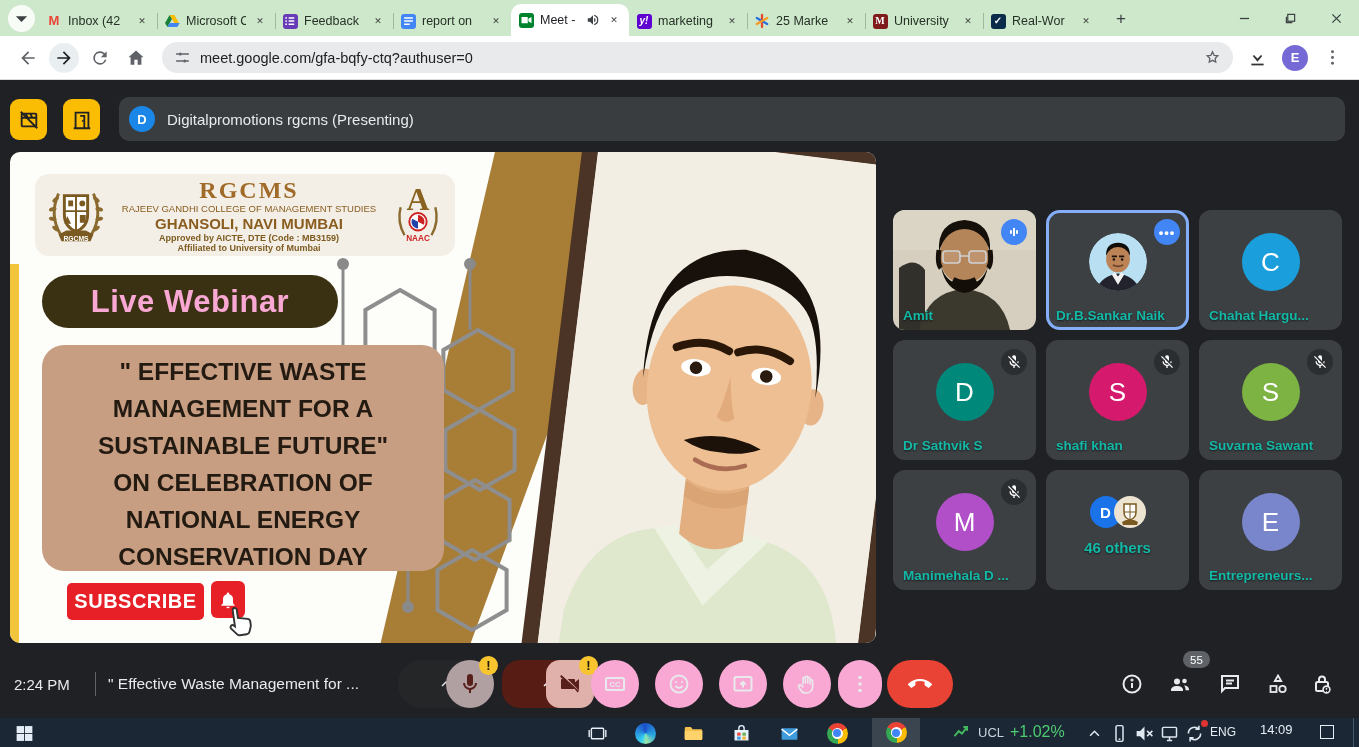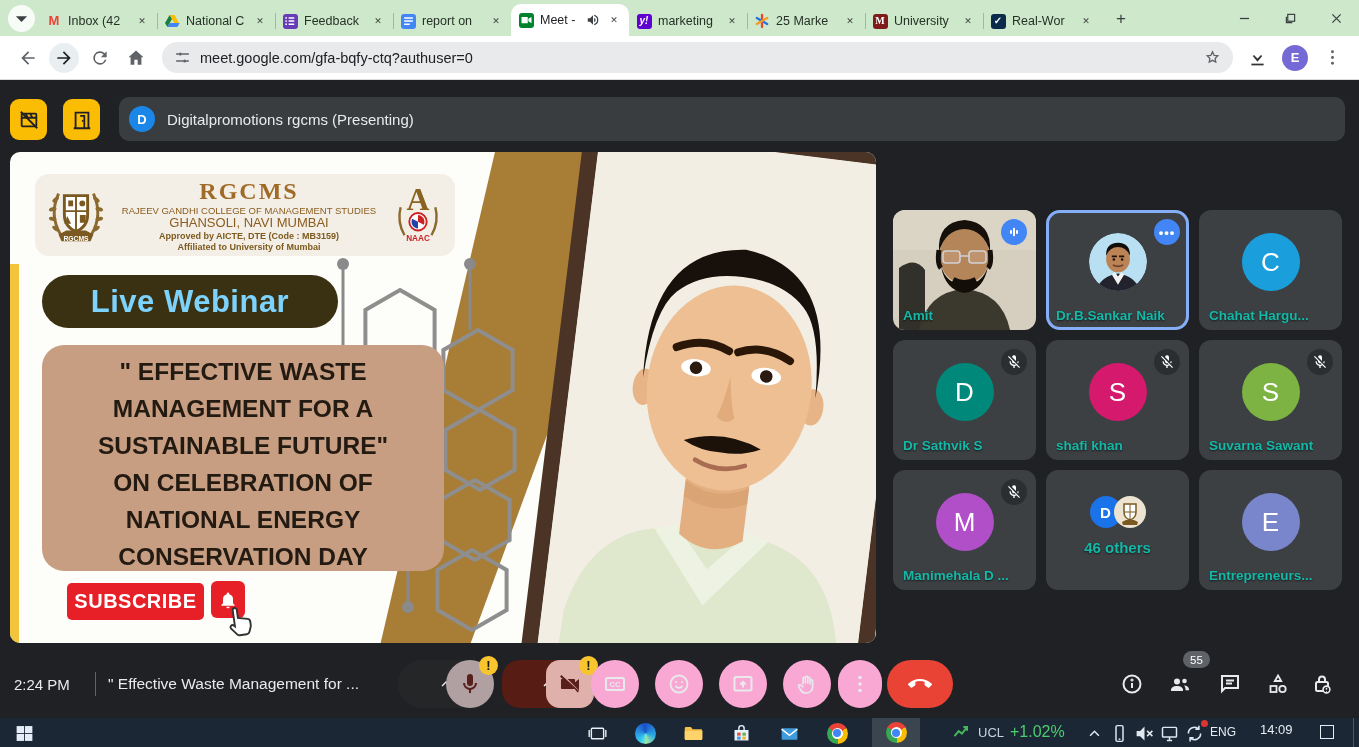--- a/index.html
+++ b/index.html
@@ -74,24 +74,24 @@
   .photo-inner { position:absolute; inset:16px; background:#f2eee4; border-radius:20px; overflow:hidden; }
   .photo-inner svg { width:100%; height:100%; display:block; }
   .header-card { position:absolute; left:25px; top:22px; width:420px; height:82px; background:#f3efe7;
     border-radius:14px; display:flex; align-items:center; padding:4px 10px; gap:8px; }
   .crest svg { width:62px; height:62px; display:block; }
   .naac svg { width:54px; height:62px; display:block; }
   .hc-text { flex:1; text-align:center; color:#8a5c1e; line-height:1.15; }
   .hc-abbr { font-family:"Liberation Serif", serif; font-weight:bold; font-size:24px;
     color:#a06a28; letter-spacing:2px; }
   .hc-line1 { font-size:9.5px; font-weight:normal; }
-  .hc-line2 { font-size:13px; font-weight:normal; }
+  .hc-line2 { font-size:15px; font-weight:bold; }
   .hc-line3, .hc-line4 { font-size:9px; font-weight:bold; color:#7d5a1e; }
   .live-badge { position:absolute; left:32px; top:123px; width:296px; height:53px; background:#3a3113;
-    border-radius:27px; color:#7dd3fc; font-size:31px; font-weight:800; display:flex;
+    border-radius:27px; color:#f9a8d4; font-size:31px; font-weight:800; display:flex;
     align-items:center; justify-content:center; letter-spacing:.5px; }
   .topic-box { position:absolute; left:32px; top:193px; width:402px; height:226px; background:#c89e82;
     border-radius:22px; color:#231a12; font-size:24.5px; font-weight:800; line-height:37px;
     text-align:center; white-space:pre-line; padding-top:8px; }
   .subscribe-btn { position:absolute; left:57px; top:431px; width:137px; height:37px; background:#e71f26;
     border-radius:5px; color:#fff; font-size:20px; font-weight:bold; letter-spacing:.5px;
     display:flex; align-items:center; justify-content:center; }
   .bell-btn { position:absolute; left:201px; top:429px; width:34px; height:37px; background:#e71f26;
     border-radius:6px; display:flex; align-items:center; justify-content:center; }
   .bell-btn svg { width:20px; height:20px; }
@@ -205,21 +205,21 @@
           <span class="tclose">✕</span>
         </div>
         <div class="tab divider">
           <span class="fav">
             <svg viewBox="0 0 24 24">
               <path fill="#188038" d="M8.5 3L1.5 15l3.5 6L12 9z"></path>
               <path fill="#fbbc04" d="M8.5 3h7l7 12h-7z"></path>
               <path fill="#4285f4" d="M5 21h15l3.5-6H8.5z"></path>
             </svg>
           </span>
-          <span class="tlabel">National C</span>
+          <span class="tlabel">Microsoft C</span>
           <span class="tclose">✕</span>
         </div>
         <div class="tab divider">
           <span class="fav">
             <span class="favbox" style="background:#673ab7;">
               <svg viewBox="0 0 24 24" width="11" height="11">
                 <g stroke="#fff" stroke-width="2.4">
                   <path d="M9 7h9M9 12h9M9 17h9"></path>
                 </g>
                 <g fill="#fff">

